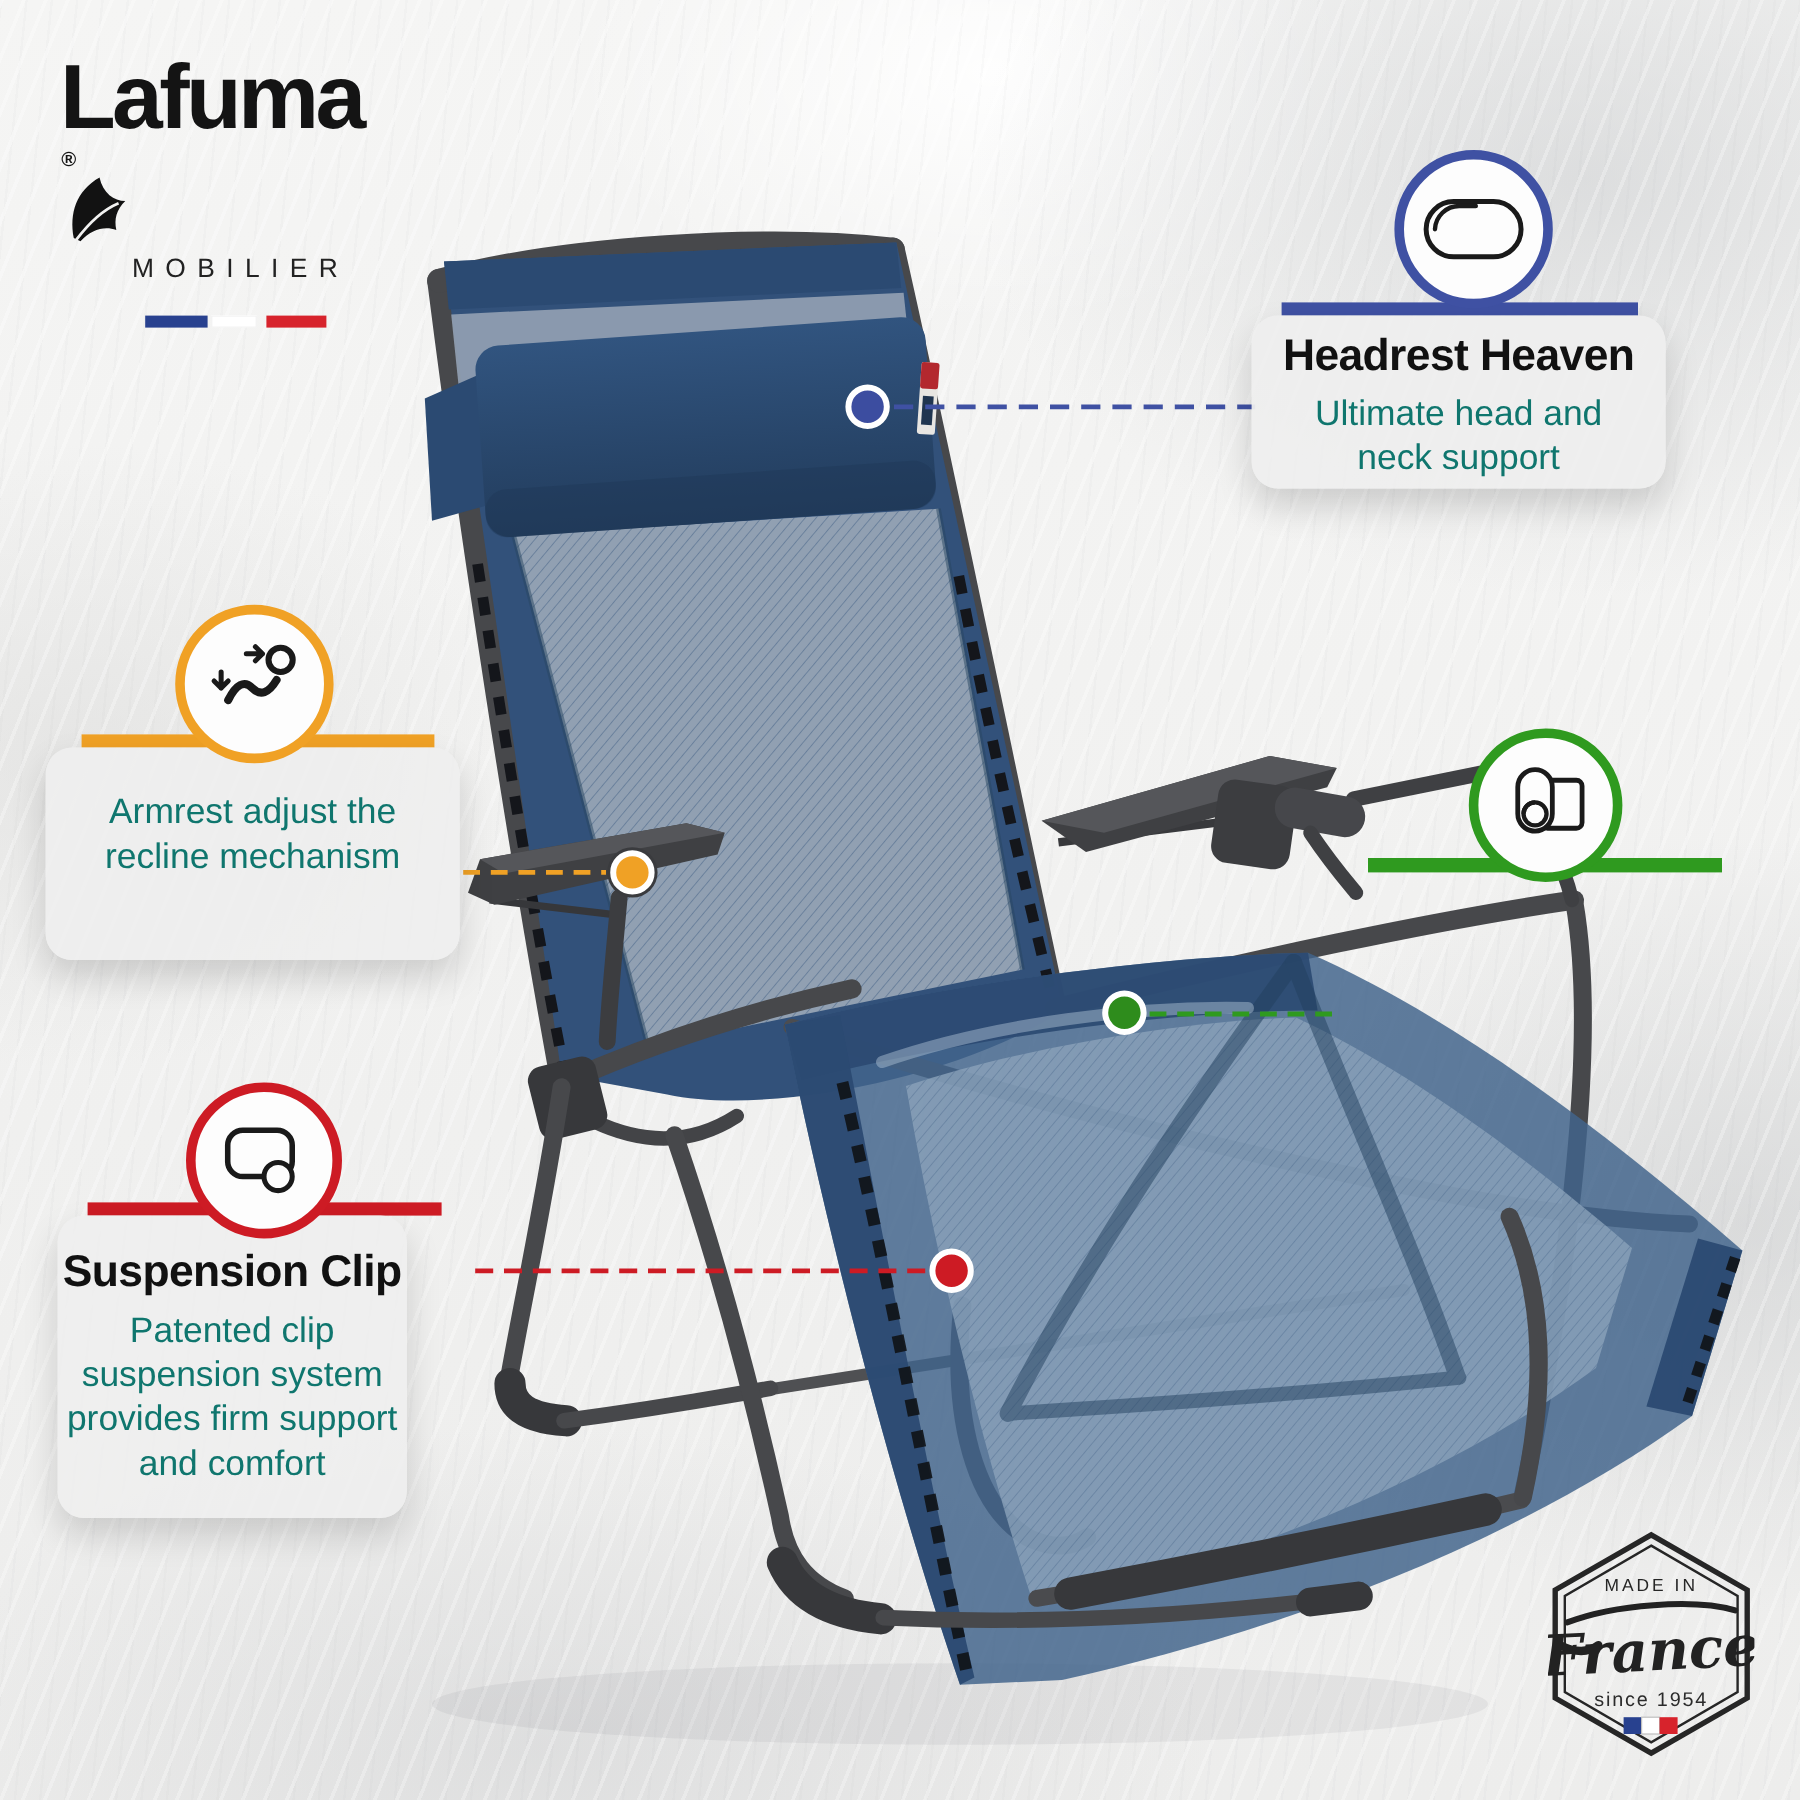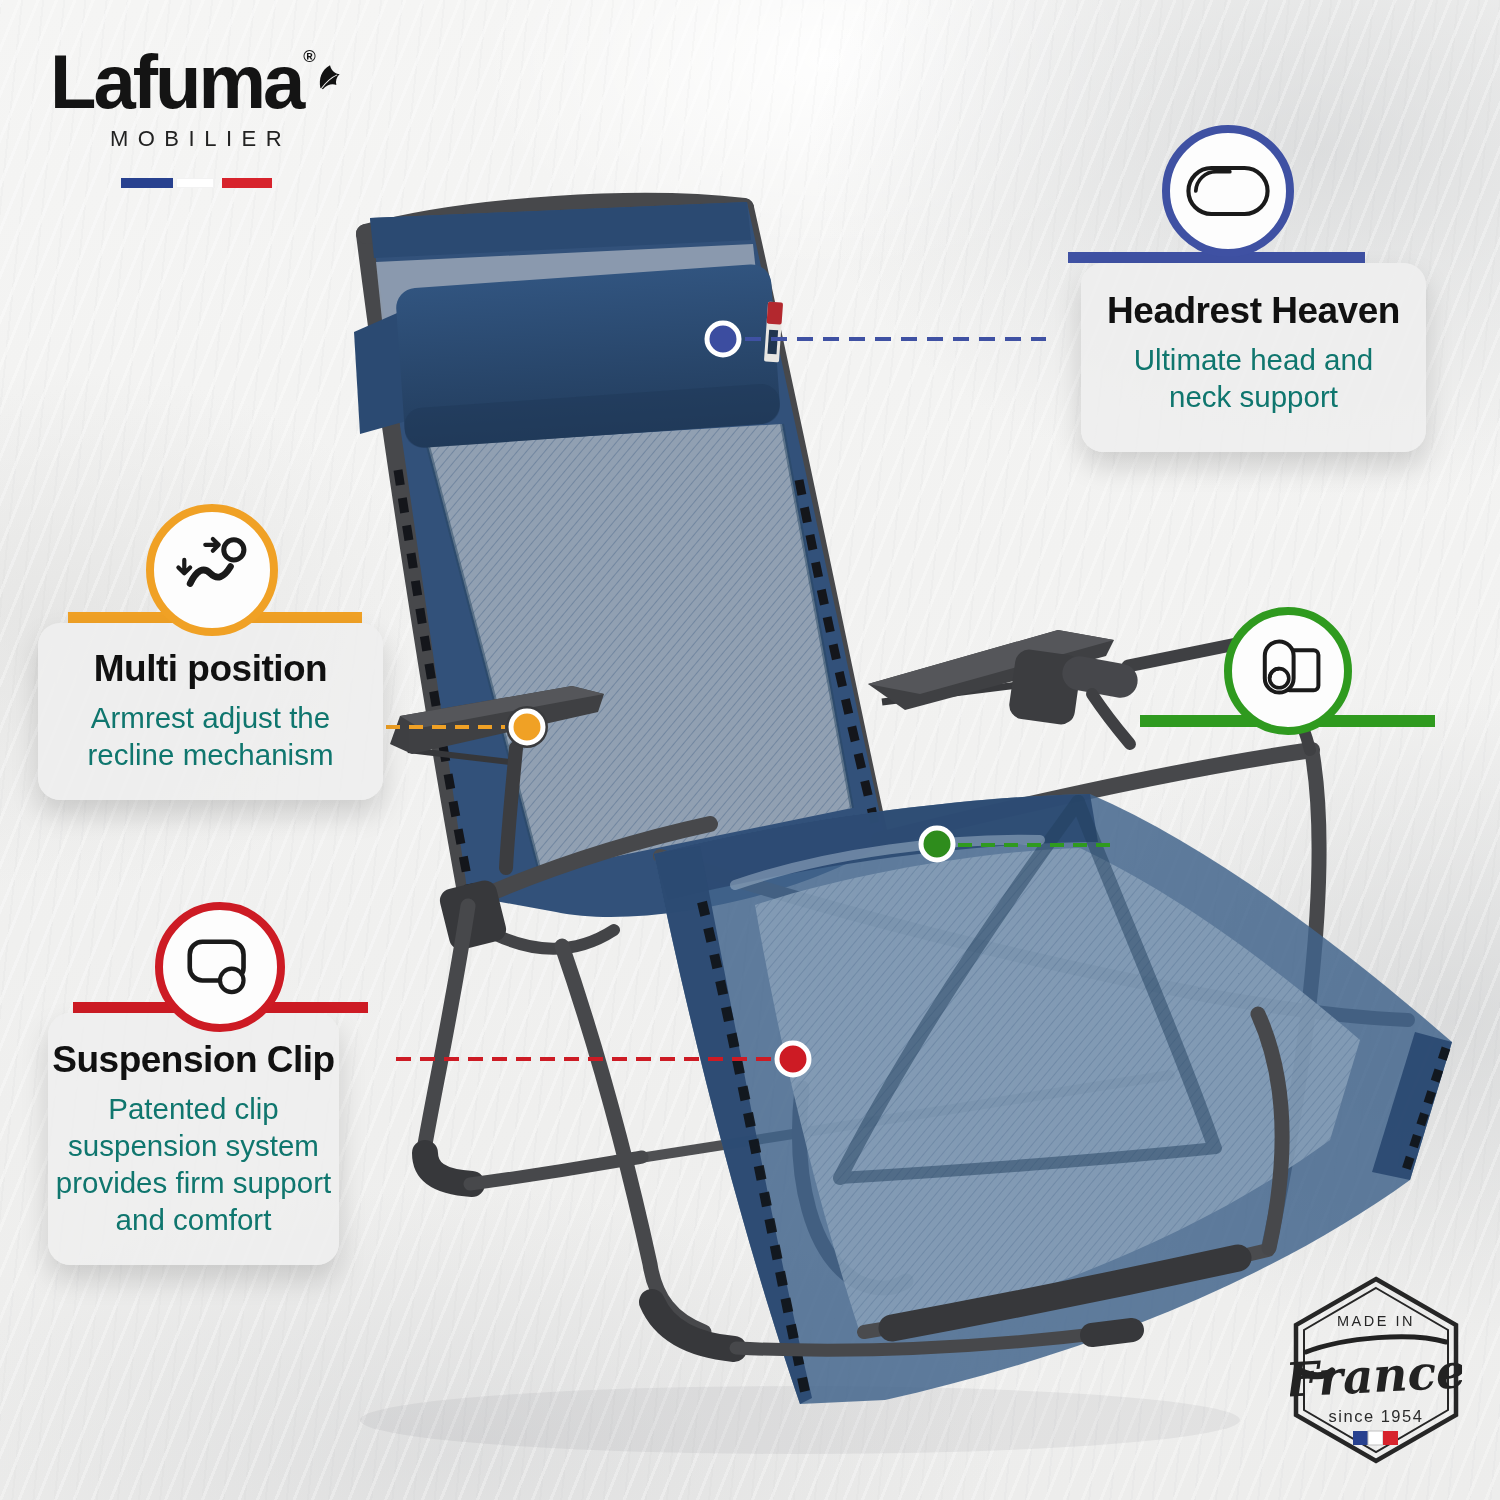--- a/index.html
+++ b/index.html
@@ -24,42 +24,42 @@
     position:absolute;inset:0;z-index:0;opacity:.55;
     background:
       repeating-linear-gradient(112deg, rgba(255,255,255,.5) 0 3px, rgba(255,255,255,0) 3px 17px),
       repeating-linear-gradient(96deg, rgba(176,178,181,.10) 0 2px, rgba(0,0,0,0) 2px 21px);
   }
   
   .chair-svg{position:absolute;left:0;top:0;z-index:1;}
   
   .logo{position:absolute;left:50px;top:44px;width:292px;z-index:3;text-align:center;}
   .logo-word{font-size:76px;font-weight:800;letter-spacing:-3px;color:#141414;line-height:1;
-    display:flex;align-items:flex-start;justify-content:center;}
+    display:flex;align-items:flex-start;justify-content:center;flex-direction:column;}
   .logo-reg{font-size:17px;font-weight:700;margin:4px 0 0 1px;}
   .logo-leaf{margin:2px 0 0 4px;}
   .logo-sub{font-size:22px;font-weight:400;letter-spacing:9.5px;color:#222;margin-top:6px;text-indent:9px;}
   .logo-flag{display:flex;justify-content:center;gap:0;margin-top:26px;height:10px;}
   .logo-flag span{display:inline-block;height:10px;}
   .lf-blue{width:52px;margin-right:3px;}
   .lf-white{width:38px;background:#fff;box-shadow:0 0 0 1px rgba(0,0,0,.05) inset;}
   .lf-red{width:50px;margin-left:8px;}
   
   .feature-bar{position:absolute;z-index:2;}
   .feature-circle{
     position:absolute;z-index:4;border-radius:50%;background:#fdfdfd;
     display:flex;align-items:center;justify-content:center;box-sizing:border-box;
   }
   .feature-card{
     position:absolute;z-index:3;border-radius:22px;background:rgba(238,238,238,.95);
     box-shadow:0 14px 28px rgba(0,0,0,.15);text-align:center;color:#1c1c1c;box-sizing:border-box;
   }
   .feature-title{font-size:37px;font-weight:800;letter-spacing:-.5px;color:#111;line-height:1.12;}
   .feature-desc{font-size:29.5px;line-height:37px;color:#0f766e;margin-top:10px;}
-  .card-headrest{left:1081px;top:263px;width:345px;height:189px;padding-top:27px;}
+  .card-headrest{left:1043px;top:263px;width:345px;height:144px;padding-top:12px;}
   .bar-headrest{left:1068px;top:252px;width:297px;height:11px;}
   .circle-headrest{left:1162px;top:125px;width:132px;height:132px;border:8px solid;}
   .card-multi{left:38px;top:623px;width:345px;height:177px;padding-top:25px;}
   .bar-multi{left:68px;top:612px;width:294px;height:11px;}
   .circle-multi{left:146px;top:504px;width:132px;height:132px;border:8px solid;}
   .card-weather{left:1115px;top:727px;width:345px;height:241px;padding-top:22px;background:rgba(239,239,239,.93);}
   .bar-weather{left:1140px;top:715px;width:295px;height:12px;}
   .circle-weather{left:1224px;top:607px;width:128px;height:128px;border:8px solid;}
   .card-clip{left:48px;top:1013px;width:291px;height:252px;padding-top:26px;}
   .bar-clip{left:73px;top:1002px;width:295px;height:11px;}
@@ -236,21 +236,20 @@
   <div class="feature-bar bar-multi" style="background: rgb(240, 161, 37);"></div>
   <div class="feature-circle circle-multi" style="border-color: rgb(240, 161, 37);">
     <svg width="84" height="84" viewBox="0 0 100 100">
       <circle cx="76" cy="26" r="12" fill="none" stroke="#1A1A1A" stroke-width="6"></circle>
       <path d="M24 66 Q36 42 48 54 Q60 66 72 46" fill="none" stroke="#1A1A1A" stroke-width="8" stroke-linecap="round"></path>
       <path d="M42 20 H58 M58 20 L51 13 M58 20 L51 27" fill="none" stroke="#1A1A1A" stroke-width="5" stroke-linecap="round" stroke-linejoin="round"></path>
       <path d="M17 38 V54 M17 54 L10 47 M17 54 L24 47" fill="none" stroke="#1A1A1A" stroke-width="5" stroke-linecap="round" stroke-linejoin="round"></path>
     </svg>
   </div>
   <div class="feature-card card-multi">
-    <div class="feature-title">Multi position</div>
     <div class="feature-desc">
       <div>Armrest adjust the</div>
       <div>recline mechanism</div>
     </div>
   </div>
 
   <div class="feature-bar bar-weather" style="background: rgb(47, 154, 31);"></div>
   <div class="feature-circle circle-weather" style="border-color: rgb(47, 154, 31);">
     <svg width="80" height="80" viewBox="0 0 100 100">
       <rect x="46" y="24" width="42" height="50" rx="6" fill="none" stroke="#1A1A1A" stroke-width="5"></rect>

